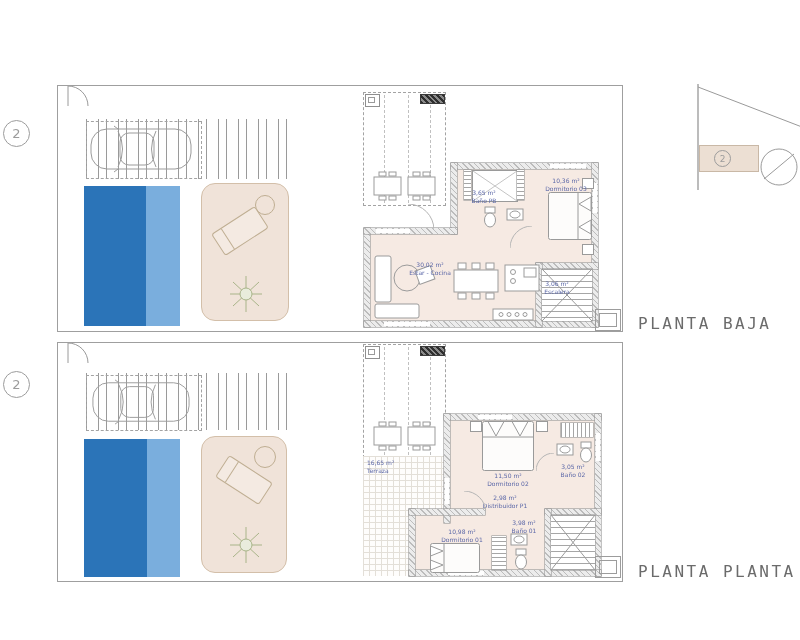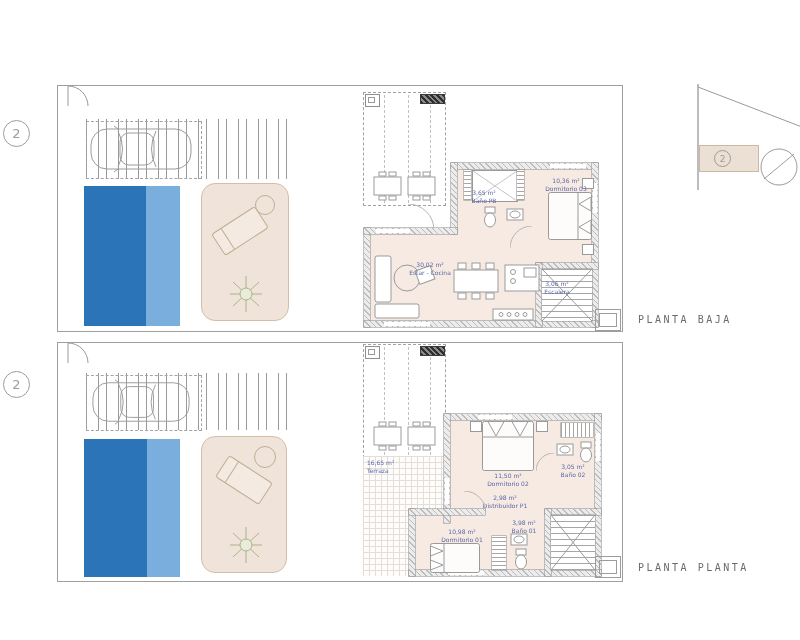--- a/index.html
+++ b/index.html
@@ -16,21 +16,21 @@
   .stripes{position:absolute;background:repeating-linear-gradient(90deg,#9a9a9a 0 1px,#ffffff 1px 12px,#9a9a9a 12px 13px,rgba(0,0,0,0) 13px 20px);}
   .dashed{position:absolute;border:1px dashed #a3a3a3;}
   .dashline{position:absolute;border-left:1px dashed #c0c0c0;top:2px;bottom:2px;width:0;}
   .grid{position:absolute;background-image:linear-gradient(#e3dfd8 1px,transparent 1px),linear-gradient(90deg,#e3dfd8 1px,transparent 1px);background-size:6px 6px;background-color:#fefdfc;}
   .stairs{position:absolute;background-color:#fff;background-image:repeating-linear-gradient(180deg,#a6a6a6 0 1px,rgba(0,0,0,0) 1px 6px);box-shadow:0 0 0 0.6px #9a9a9a;}
   .comb-h{position:absolute;background:repeating-linear-gradient(0deg,#a6a6a6 0 1px,#fff 1px 4px);box-shadow:0 0 0 0.6px #9a9a9a;}
   .comb-v{position:absolute;background:repeating-linear-gradient(90deg,#a6a6a6 0 1px,#fff 1px 4px);box-shadow:0 0 0 0.6px #9a9a9a;}
   .winh{position:absolute;background:linear-gradient(to bottom,#fff 38%,#ababab 38% 62%,#fff 62%);}
   .winv{position:absolute;background:linear-gradient(to right,#fff 38%,#ababab 38% 62%,#fff 62%);}
   .label{position:absolute;font-size:6px;line-height:1.25;color:#5c68a8;text-align:center;white-space:nowrap;}
-  .title{position:absolute;font-family:"DejaVu Sans Mono","Liberation Mono",monospace;font-size:10px;
+  .title{position:absolute;font-family:"DejaVu Sans Mono","Liberation Mono",monospace;font-size:16px;
          letter-spacing:2.5px;color:#6b6b6b;white-space:nowrap;}
   .circ2{position:absolute;border:1.5px solid #9c9c9c;border-radius:50%;color:#9c9c9c;
          display:flex;align-items:center;justify-content:center;font-size:13px;}
   .sym{position:absolute;border:1px solid #9c9c9c;}
   .sym > div{position:absolute;inset:3px;border:1px solid #9c9c9c;}
   .lounge{position:absolute;border:1px solid #bfae92;border-radius:3px;background:rgba(255,255,255,0.25);}
   .lounge > div{position:absolute;top:0;bottom:0;left:10px;border-left:1px solid #bfae92;}
   .rtable{position:absolute;border:1px solid #bfae92;border-radius:50%;}
   .nstand{position:absolute;border:1px solid #9a9a9a;background:#fff;}
   svg{display:block;}

